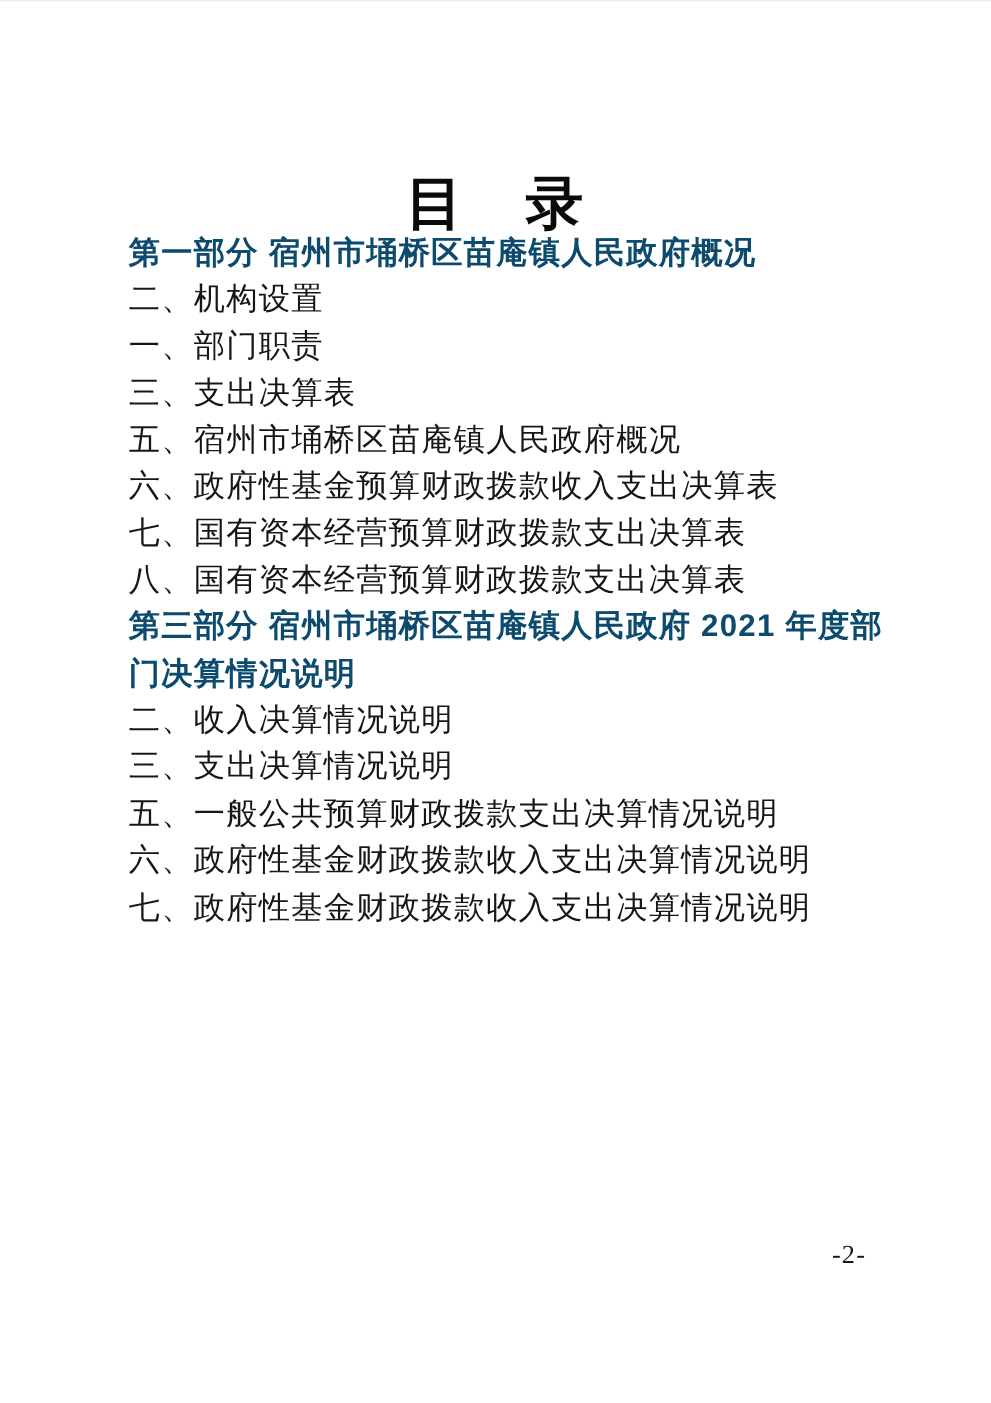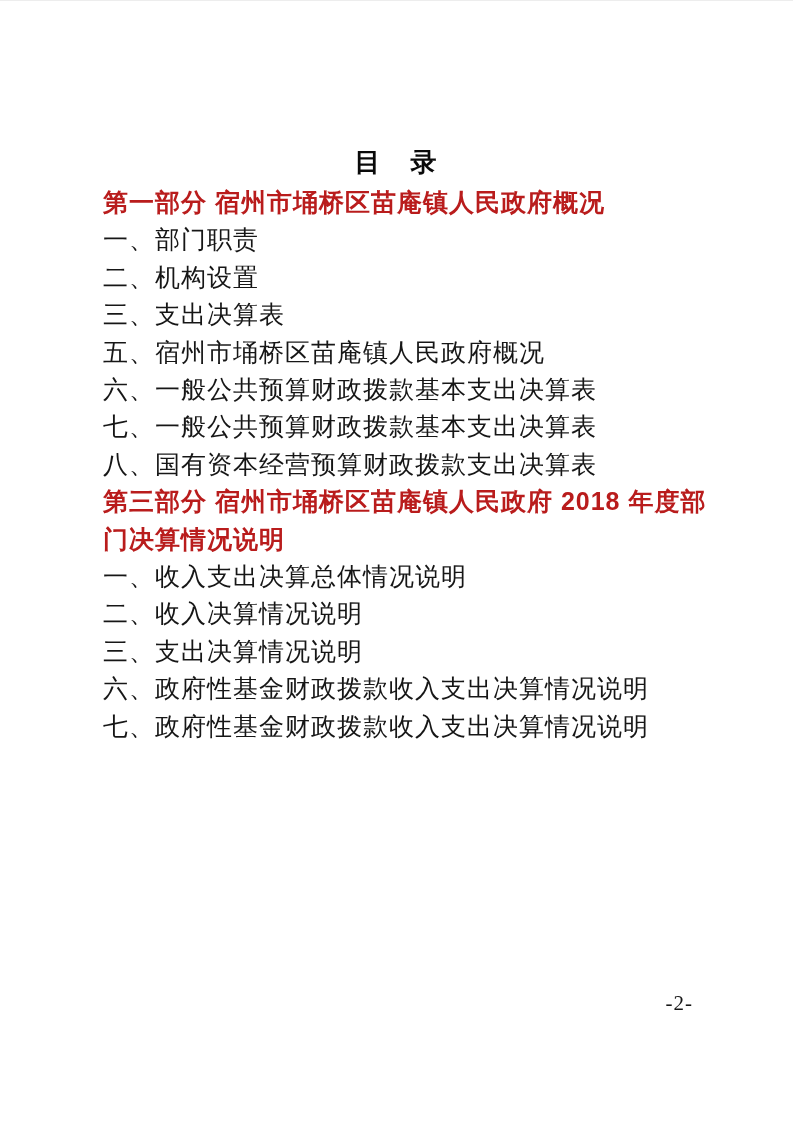--- a/index.html
+++ b/index.html
@@ -17,37 +17,37 @@
     overflow: hidden;
     border-top: 1px solid #ededed;
     box-sizing: border-box;
   }
   .doc-title {
     margin: 0;
     padding-top: 139px;
     text-align: center;
     font-family: "Liberation Sans", "DejaVu Sans", sans-serif;
     font-weight: bold;
-    font-size: 26px;
+    font-size: 46px;
     line-height: 44px;
     letter-spacing: 2px;
     color: #0a0a0a;
   }
   .toc {
     margin: 0 0 0 103px;
     width: 618px;
   }
   .toc-heading {
     margin: 0;
     font-family: "Liberation Sans", "DejaVu Sans", sans-serif;
     font-weight: bold;
     font-size: 25px;
     line-height: 37.4px;
     letter-spacing: 1px;
-    color: #b91c1c;
+    color: #0c4a6e;
     word-break: break-all;
   }
   .toc-item {
     font-size: 25px;
     line-height: 37.4px;
     letter-spacing: 1px;
     color: #161616;
     word-break: break-all;
   }
   .page-number {
@@ -63,51 +63,51 @@
 </head>
 <body>
 
 <div class="page">
   <h1 class="doc-title">目　录</h1>
 
   <div id="toc" class="toc">
   <section class="toc-section">
     <h2 class="toc-heading">第一部分 宿州市埇桥区苗庵镇人民政府概况</h2>
 
+  <div class="toc-item">二、机构设置</div>
+
   <div class="toc-item">一、部门职责</div>
-
-  <div class="toc-item">二、机构设置</div>
 </section>
 
   <section class="toc-section">
 
 
 
   <div class="toc-item">三、支出决算表</div>
 
 
   <div class="toc-item">五、宿州市埇桥区苗庵镇人民政府概况</div>
 
-  <div class="toc-item">六、一般公共预算财政拨款基本支出决算表</div>
+  <div class="toc-item">六、政府性基金预算财政拨款收入支出决算表</div>
 
-  <div class="toc-item">七、一般公共预算财政拨款基本支出决算表</div>
+  <div class="toc-item">七、国有资本经营预算财政拨款支出决算表</div>
 
   <div class="toc-item">八、国有资本经营预算财政拨款支出决算表</div>
 </section>
 
   <section class="toc-section">
-    <h2 class="toc-heading">第三部分 宿州市埇桥区苗庵镇人民政府 2018 年度部门决算情况说明</h2>
+    <h2 class="toc-heading">第三部分 宿州市埇桥区苗庵镇人民政府 2021 年度部门决算情况说明</h2>
 
-  <div class="toc-item">一、收入支出决算总体情况说明</div>
 
   <div class="toc-item">二、收入决算情况说明</div>
 
   <div class="toc-item">三、支出决算情况说明</div>
 
 
+  <div class="toc-item">五、一般公共预算财政拨款支出决算情况说明</div>
 
   <div class="toc-item">六、政府性基金财政拨款收入支出决算情况说明</div>
 
   <div class="toc-item">七、政府性基金财政拨款收入支出决算情况说明</div>
 </section>
 </div>
 
   <div class="page-number">-2-</div>
 </div>
 

